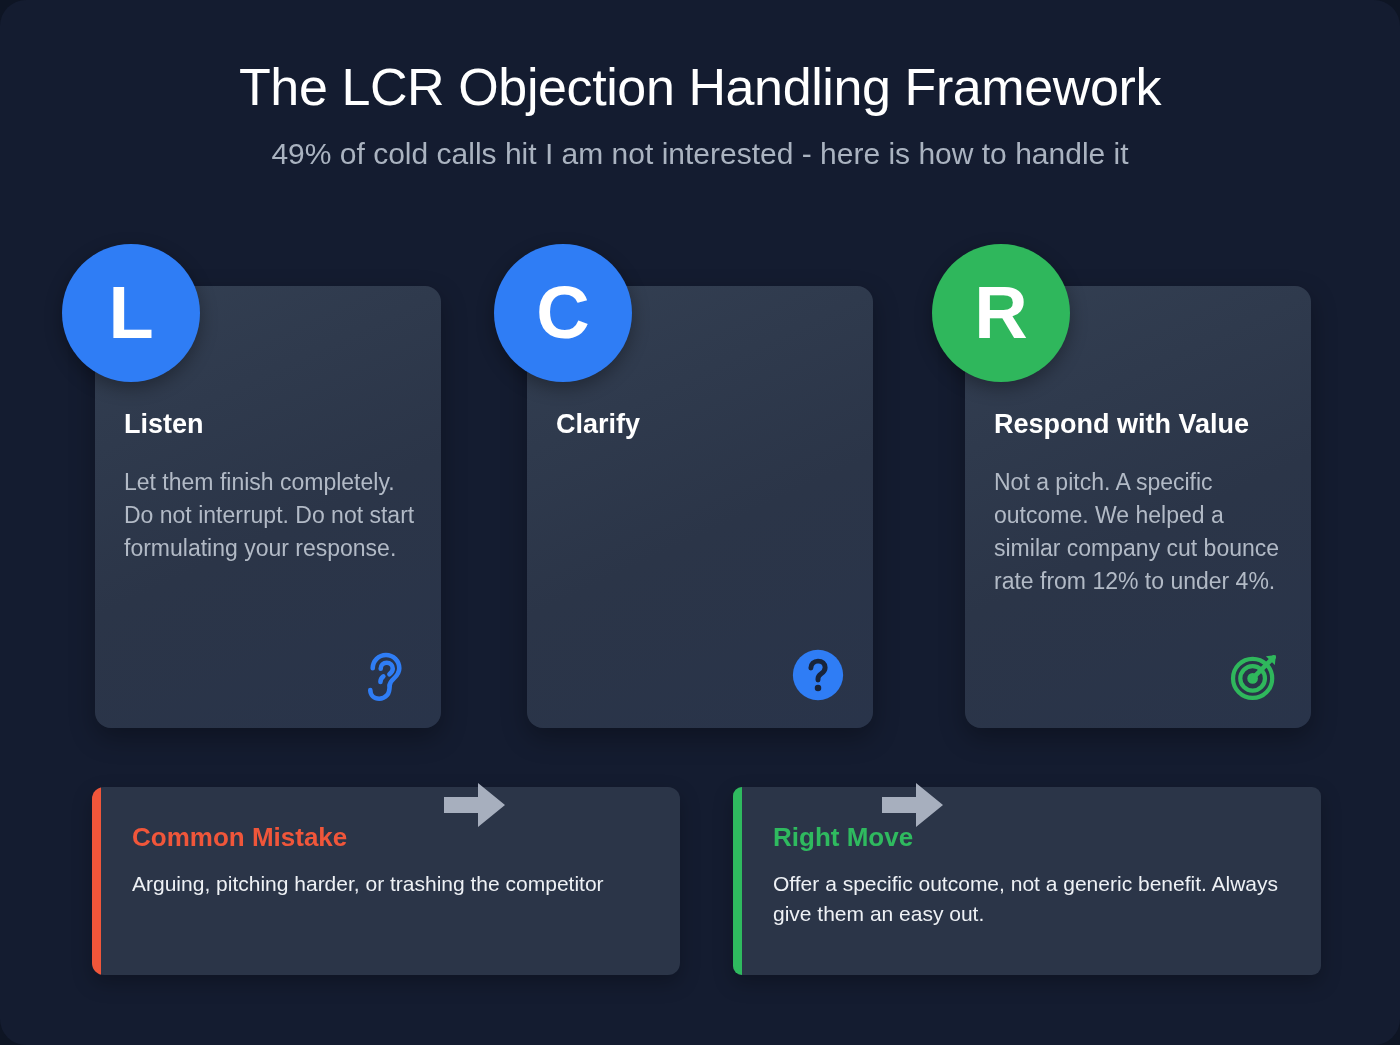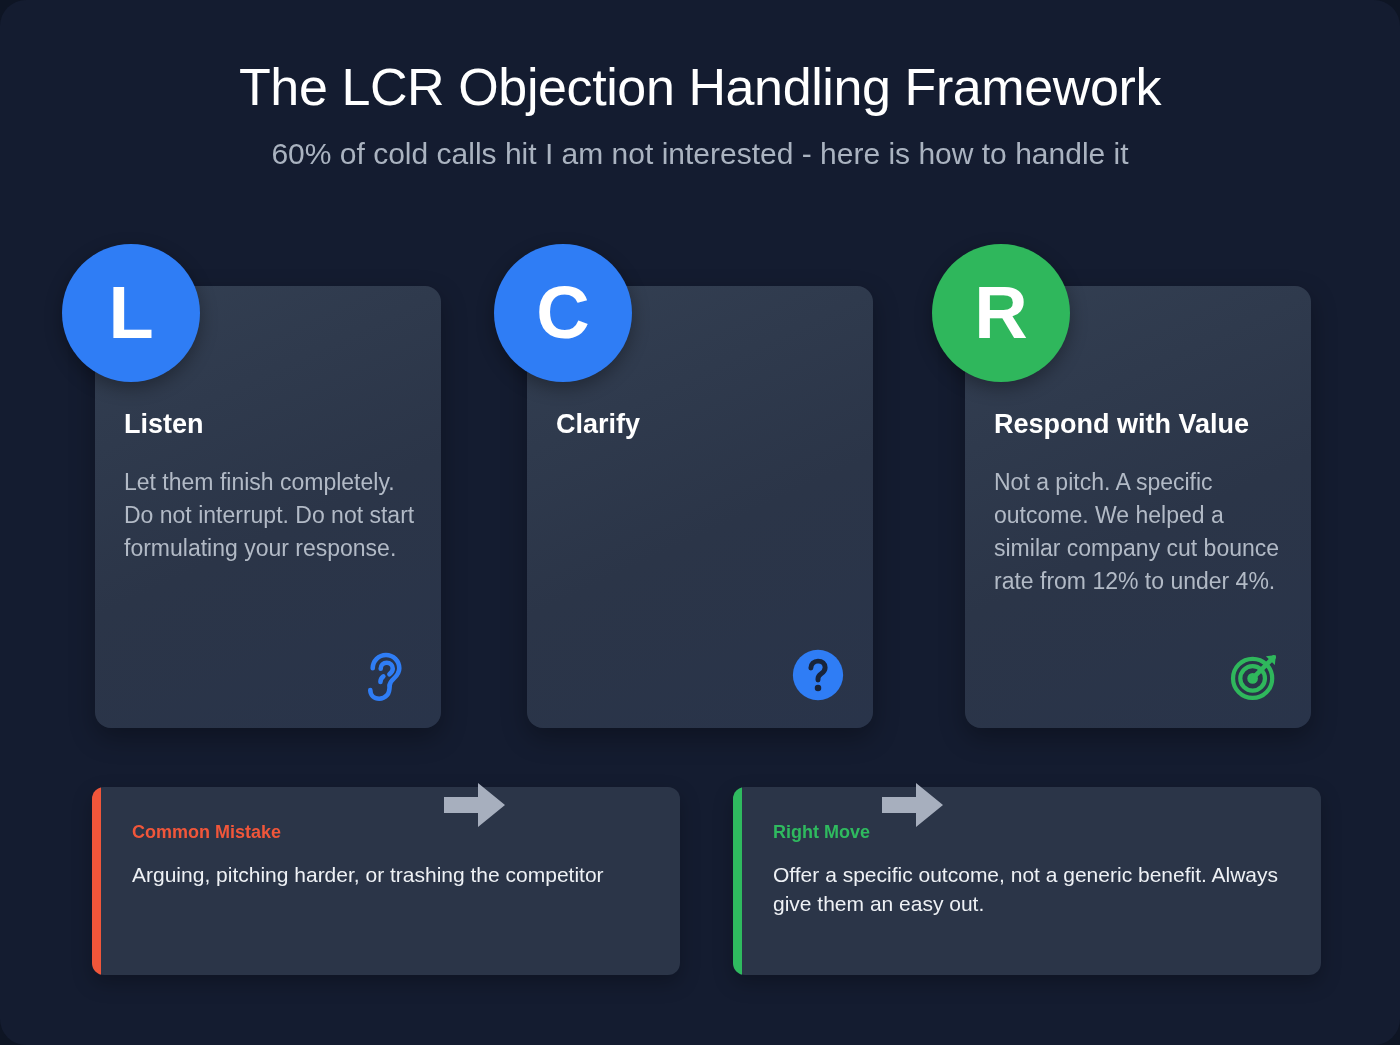--- a/index.html
+++ b/index.html
@@ -149,40 +149,40 @@
     position: absolute;
     top: 0;
     width: 588px;
     height: 188px;
     background: #2b3548;
     border-radius: 12px;
     overflow: hidden;
     box-shadow: 0 8px 20px rgba(0,0,0,0.26);
   }
   .callout.c0 { left: 92px; }
-  .callout.c1 { left: 733px; }
+  .callout.c1 { left: 733px; border-radius: 9px; }
 
   .callout-bar {
     position: absolute;
     left: 0;
     top: 0;
     width: 9px;
     height: 188px;
   }
   .callout-bar.red   { background: #f0563a; }
   .callout-bar.green { background: #2fba5f; }
 
   .callout-body {
     position: absolute;
     left: 40px;
     top: 35px;
     width: 524px;
   }
   .callout-title {
-    font-size: 18px;
+    font-size: 26px;
     font-weight: bold;
     line-height: 1.2;
   }
   .callout-title.red   { color: #f0563a; }
   .callout-title.green { color: #2fba5f; }
 
   .callout-text {
     margin-top: 16px;
     font-size: 21px;
     font-weight: normal;
@@ -190,21 +190,21 @@
     line-height: 1.4;
   }
 </style>
 </head>
 <body>
 
 <div id="frame">
 
   <div id="header">
     <div id="page-title">The LCR Objection Handling Framework</div>
-    <div id="page-subtitle">60% of cold calls hit I am not interested - here is how to handle it</div>
+    <div id="page-subtitle">49% of cold calls hit I am not interested - here is how to handle it</div>
   </div>
 
   <div id="steps">
 
     <div class="step s0">
       <div class="step-card">
         <div class="step-body">
           <div class="step-title">Listen</div>
           <div class="step-desc">Let them finish completely. Do not interrupt. Do not start formulating your response.</div>
         </div>

